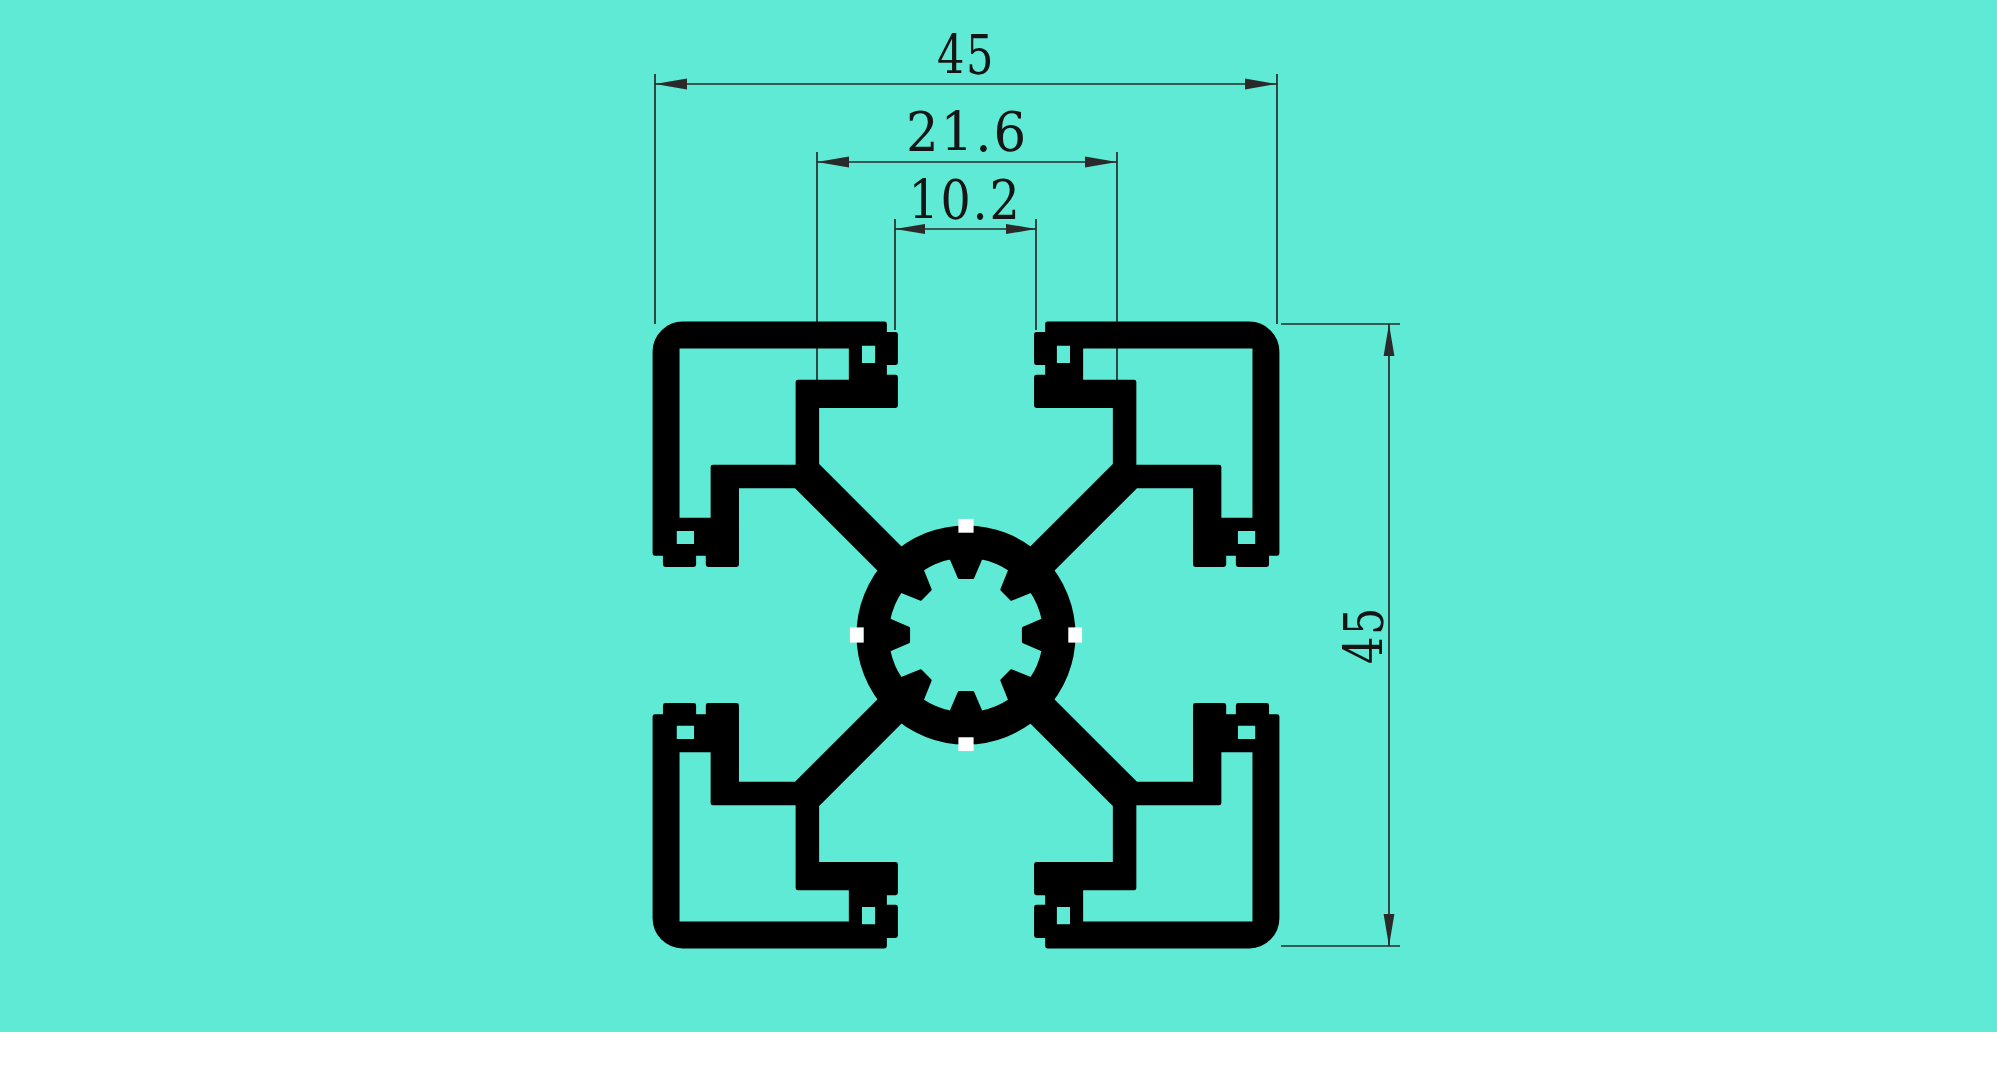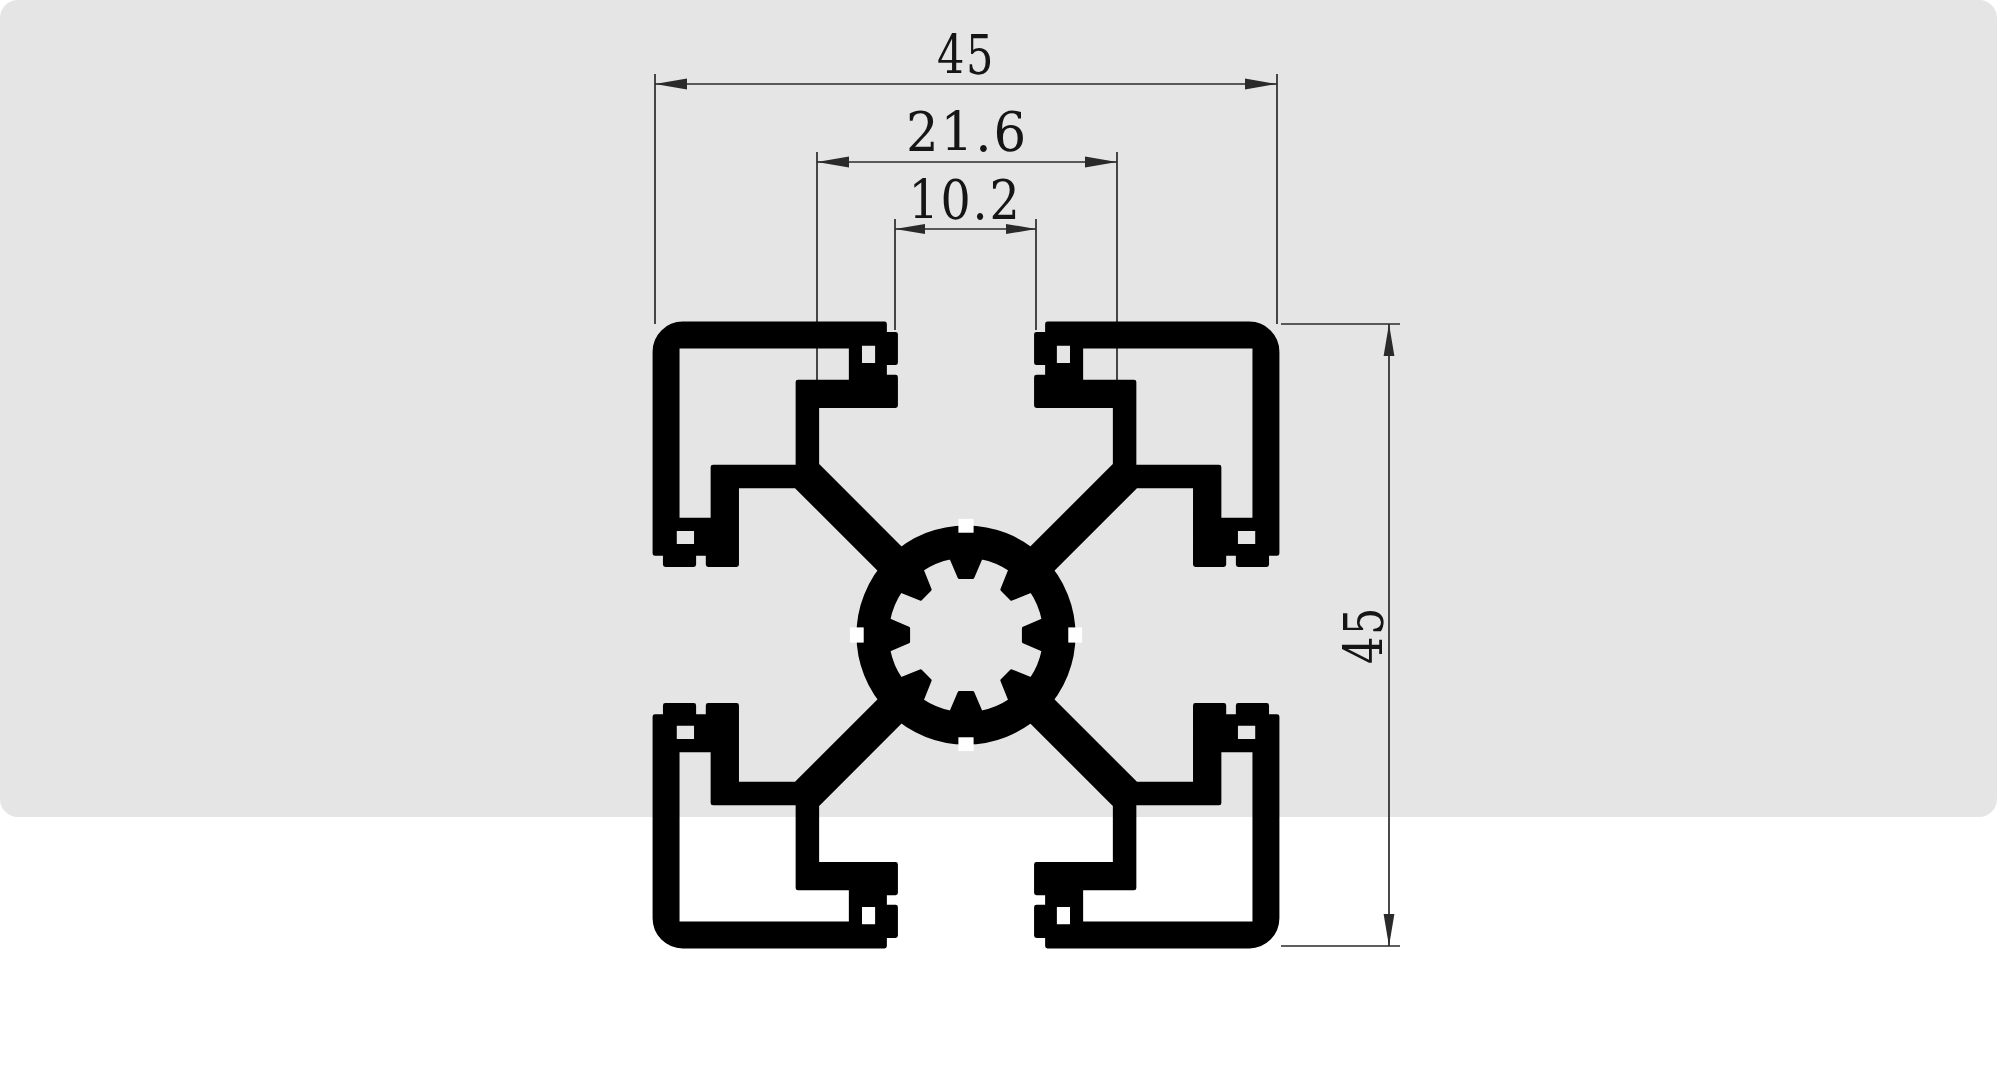--- a/index.html
+++ b/index.html
@@ -8,23 +8,22 @@
     padding: 0;
     background: #ffffff;
     width: 1997px;
     height: 1080px;
     overflow: hidden;
     font-family: "DejaVu Serif", serif;
   }
   .canvas {
     position: relative;
     width: 1997px;
-    height: 817px;
-    background: #e5e5e5;
-    border-radius: 18px;
+    height: 1032px;
+    background: #5eead4;
   }
   svg { display: block; }
   .dim-text {
     font-family: "DejaVu Serif", serif;
     font-size: 54px;
     fill: #151515;
     letter-spacing: 2px;
   }
 </style>
 </head>

